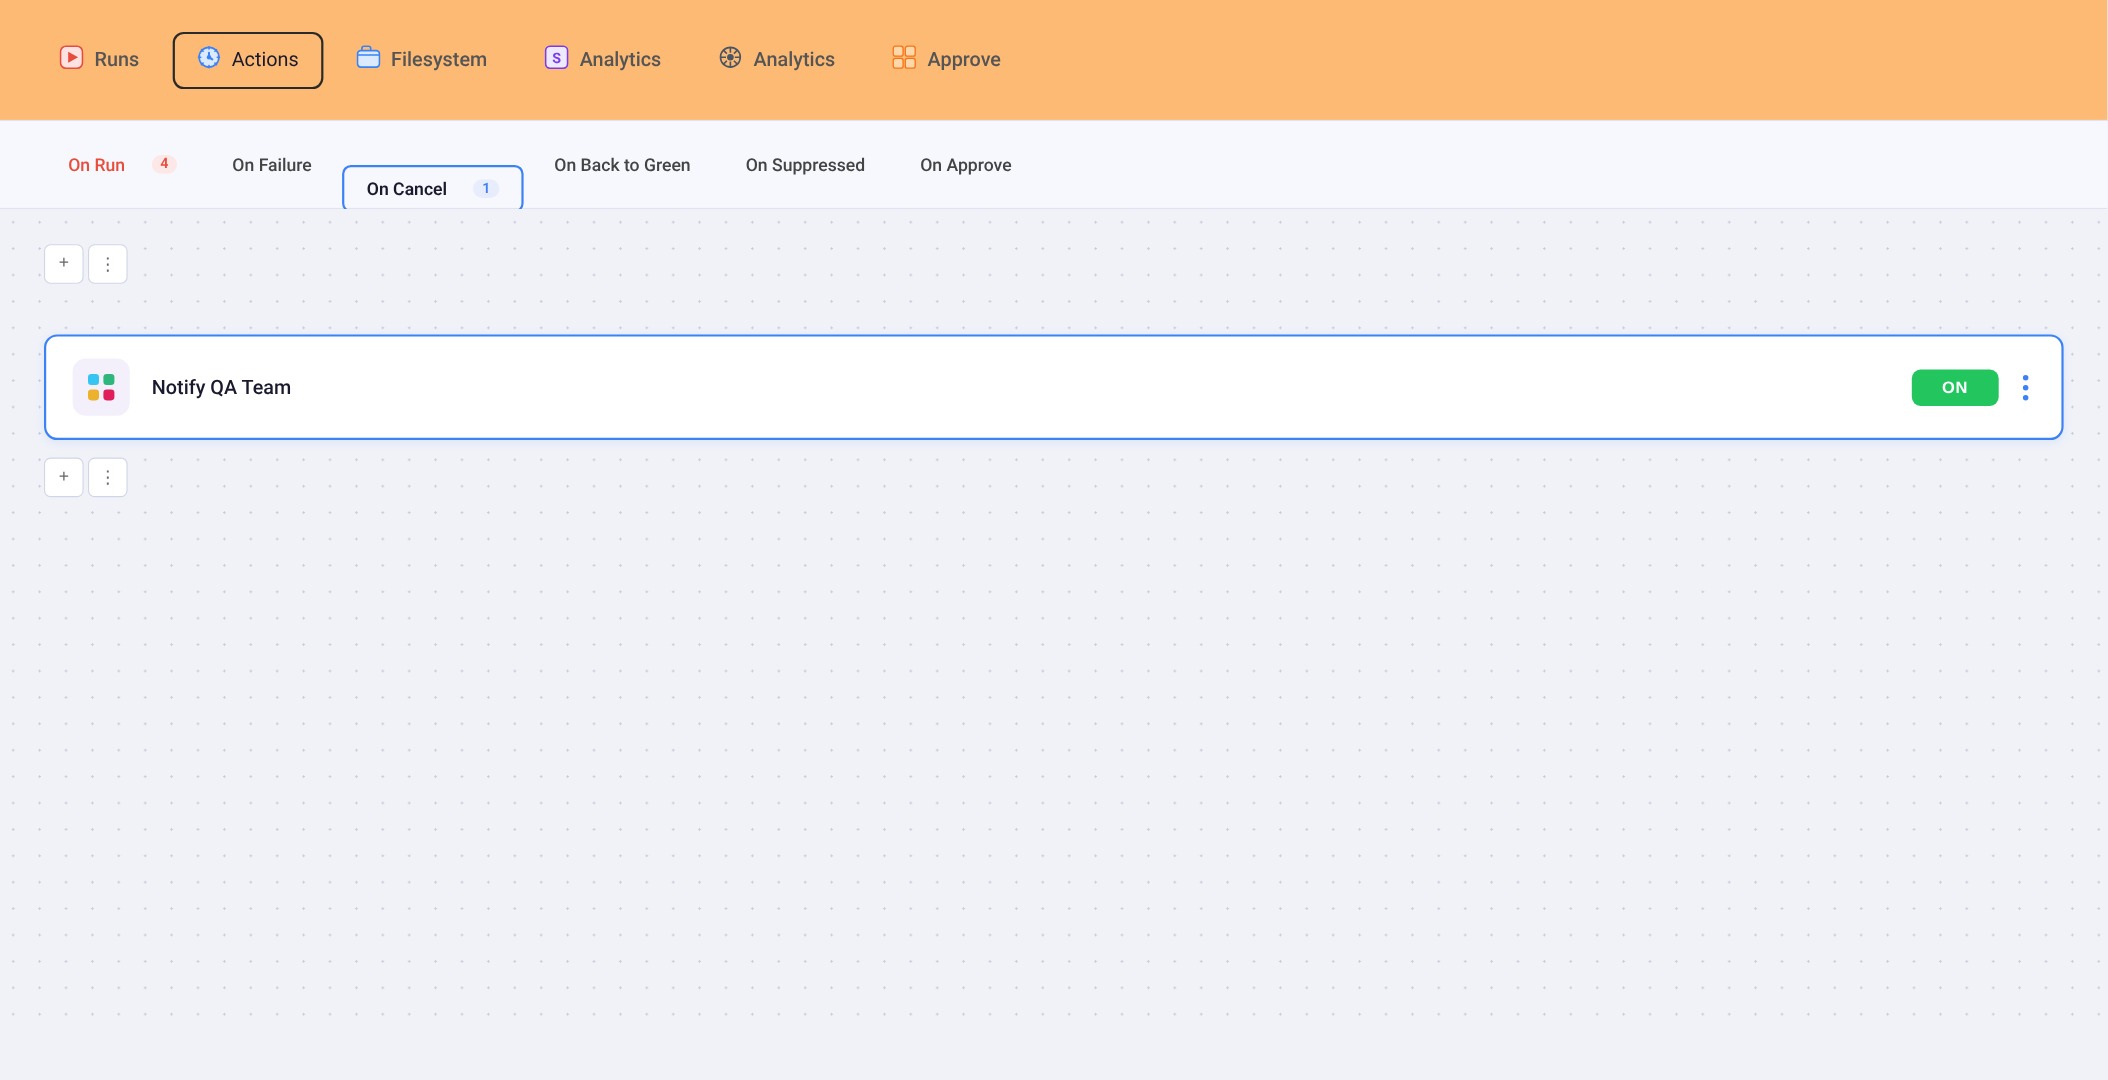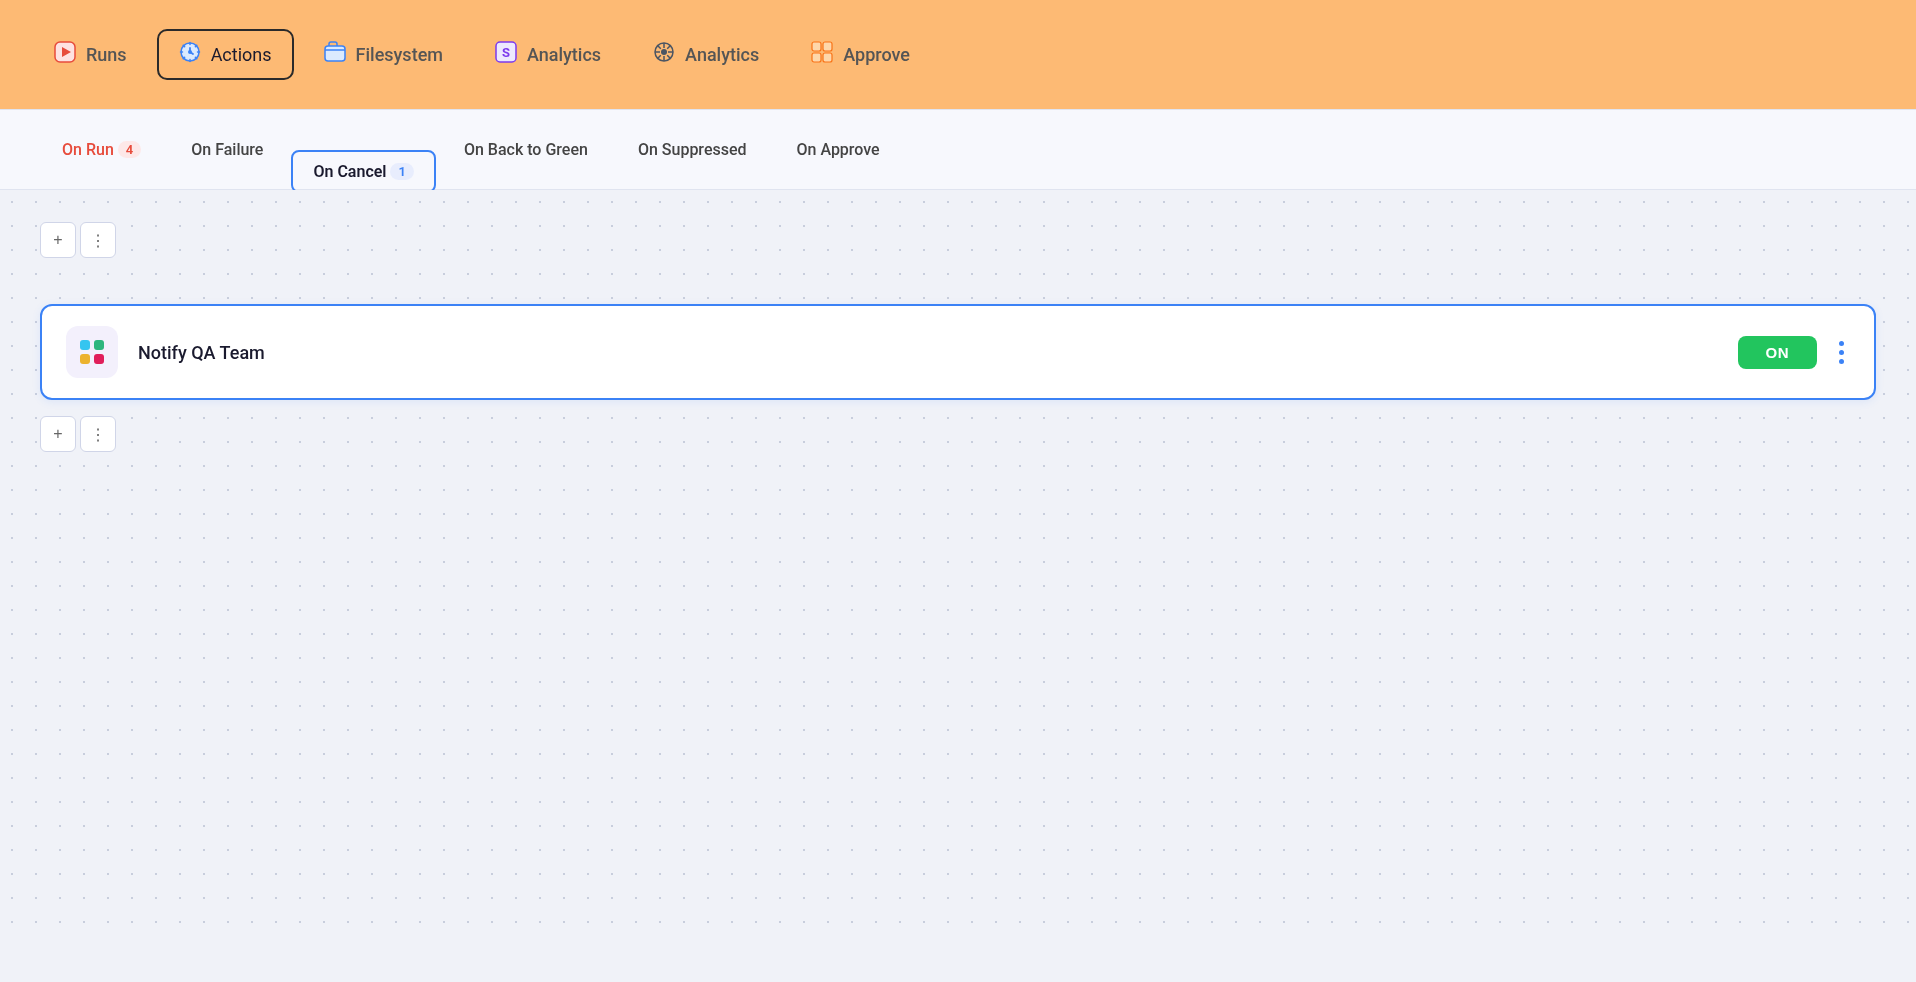--- a/index.html
+++ b/index.html
@@ -63,21 +63,21 @@
       border-radius: 8px;
       border: 2px solid transparent;
       cursor: pointer;
       font-size: 16px;
       font-weight: 500;
       color: #444;
       margin-right: 6px;
       background: none;
       display: flex;
       align-items: center;
-      gap: 4px;
+      gap: 24px;
     }
     .sub-tab.active {
       border: 2px solid #3b82f6;
       color: #1a1a2e;
       font-weight: 600;
       margin-top: 44px;
     }
     .sub-tab.red {
       color: #e74c3c;
     }

